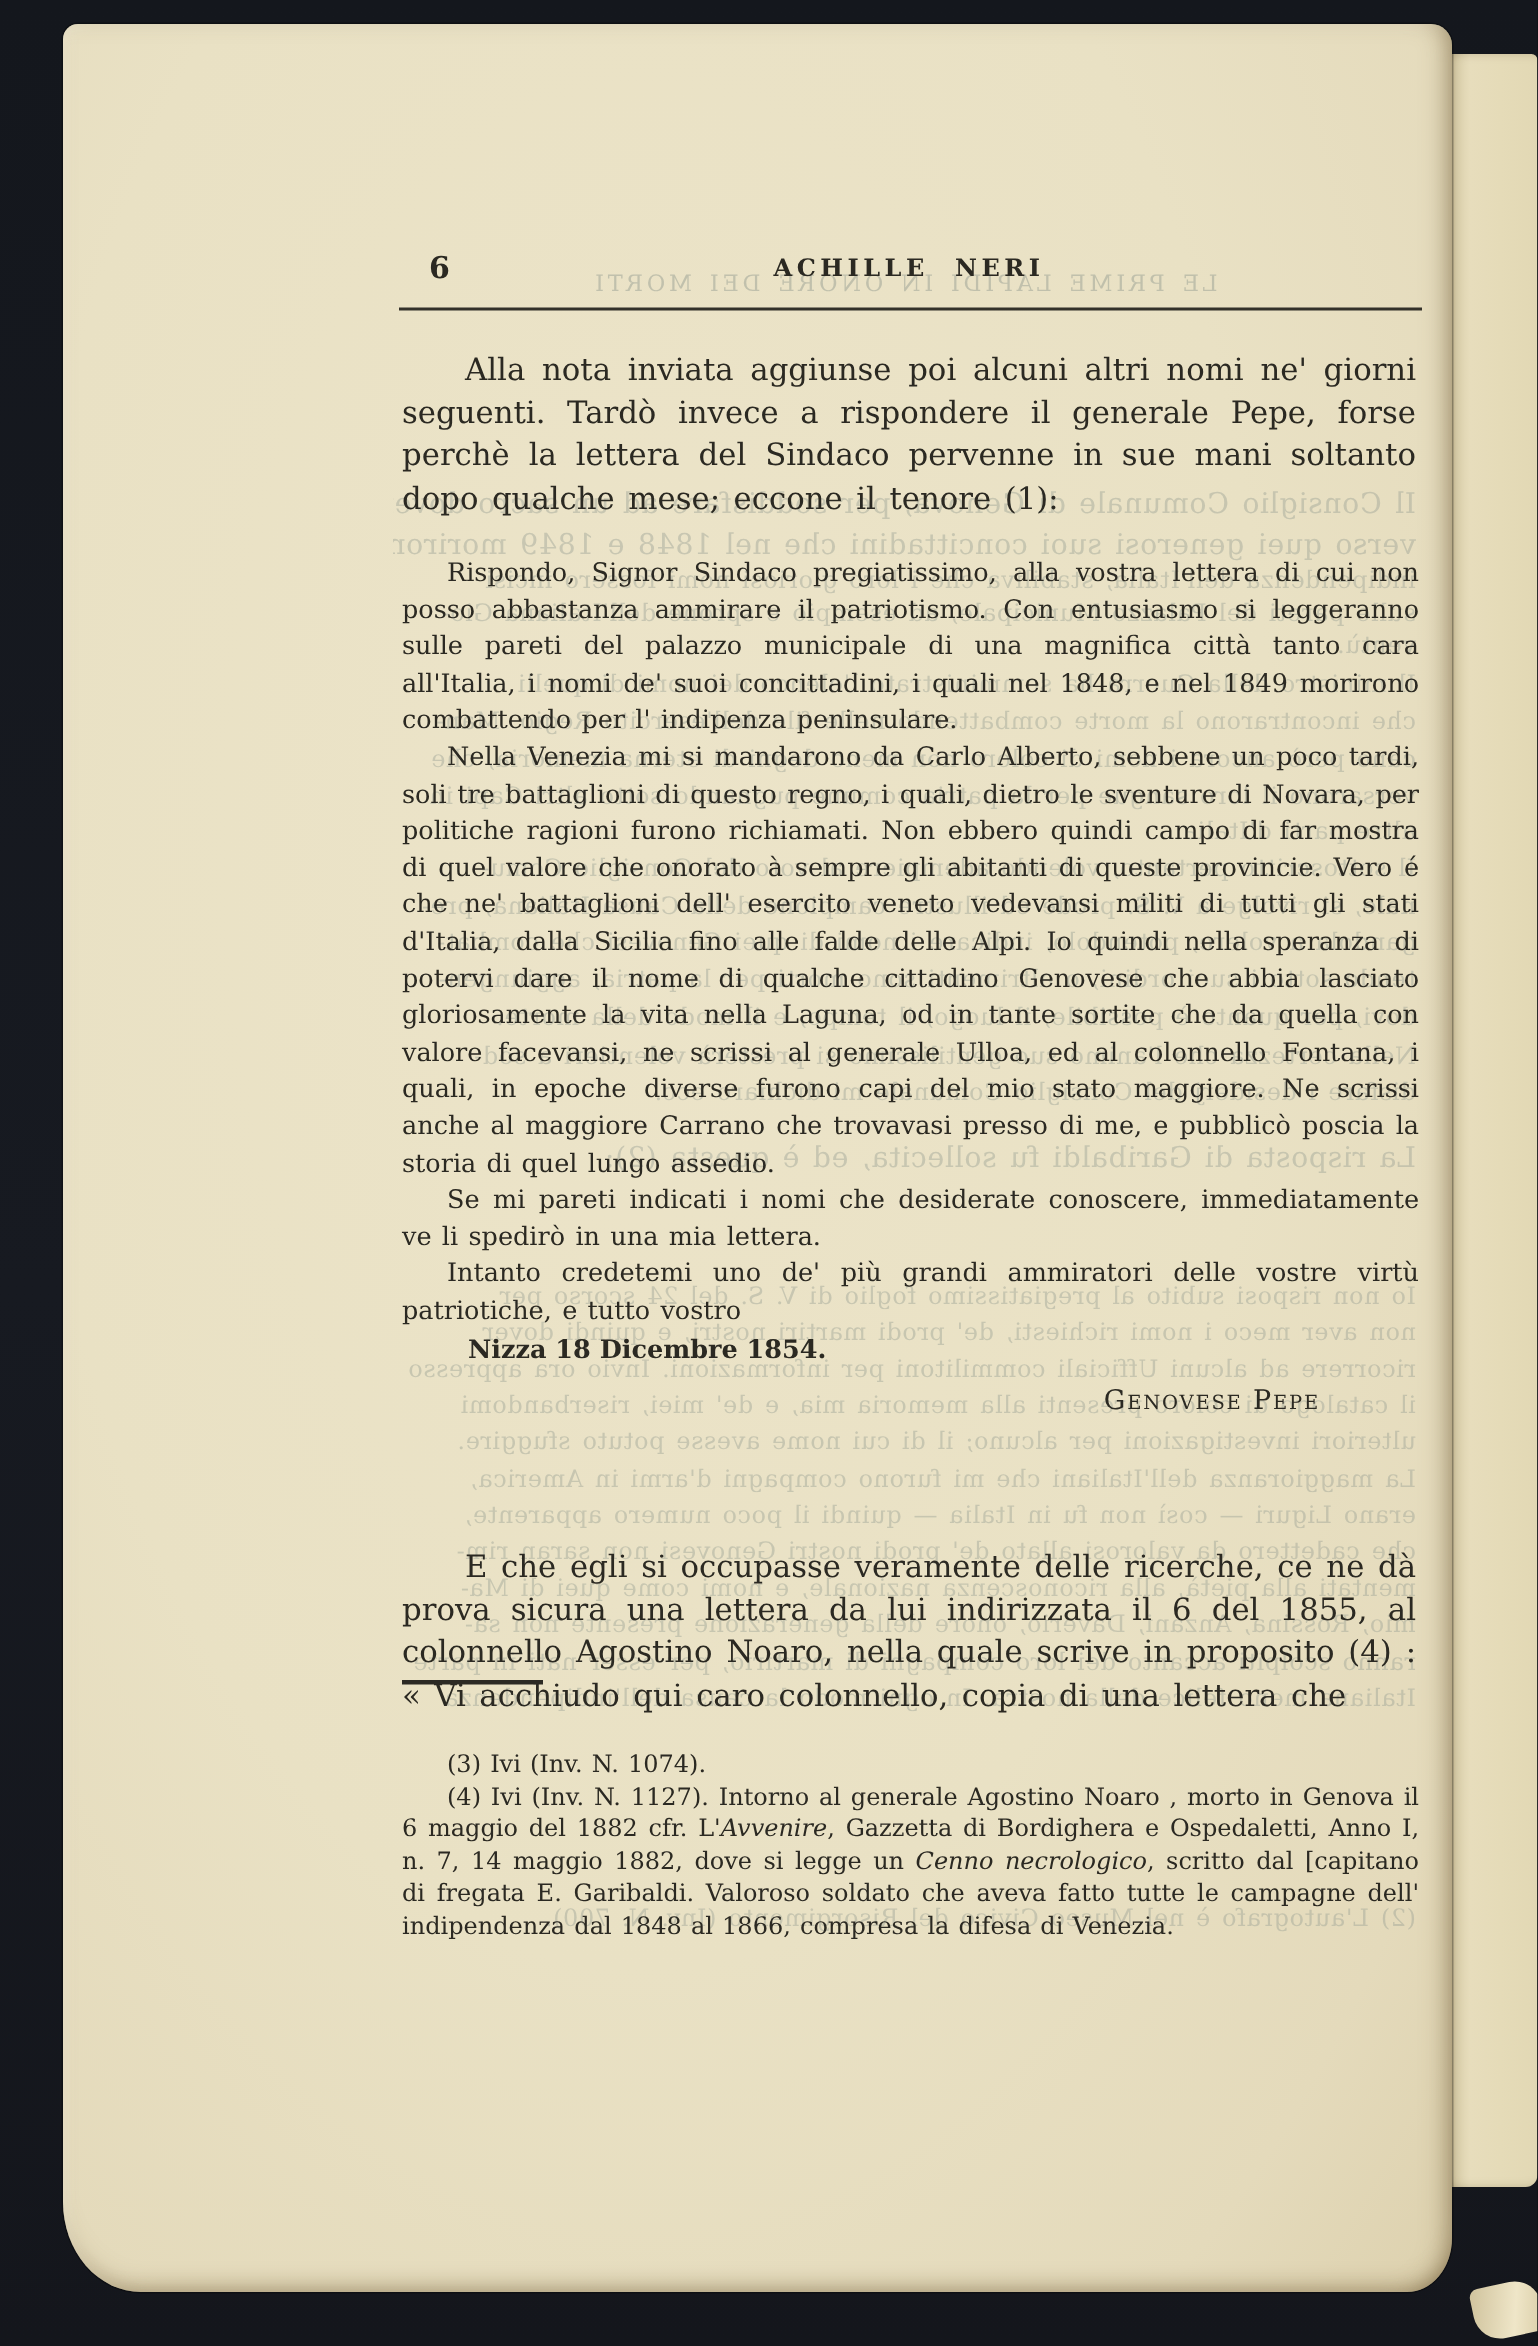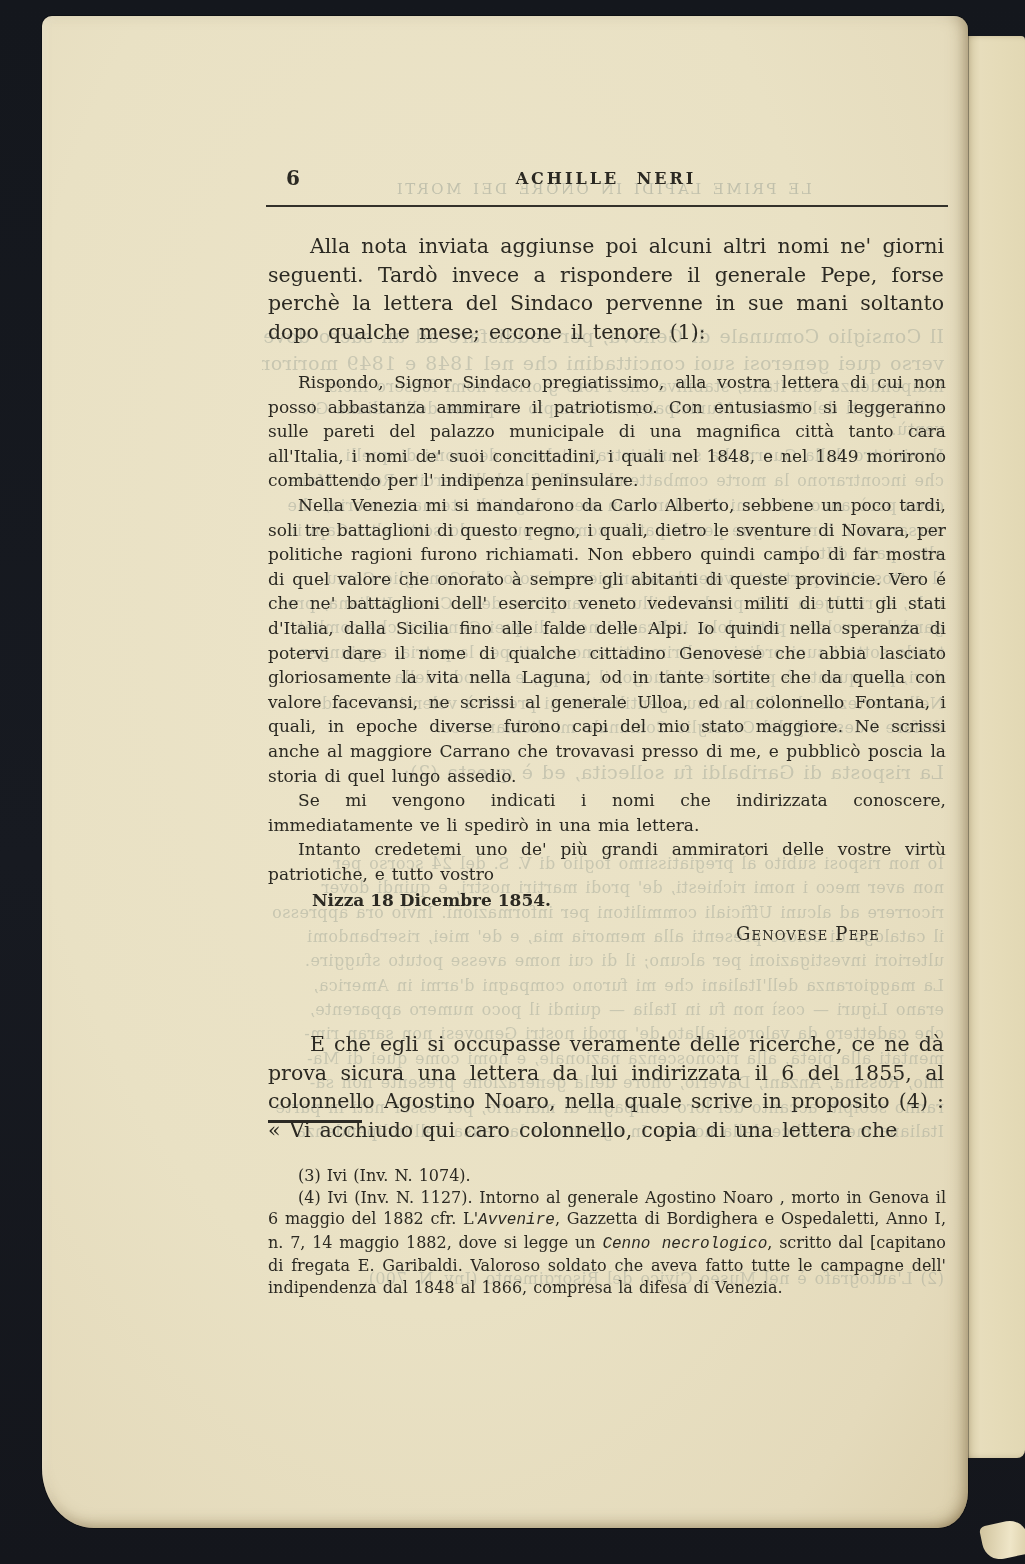--- a/index.html
+++ b/index.html
@@ -63,21 +63,21 @@
   .closing { top:1014px; }
   .letter { left:226px; top:354px; width:678px; font-size:17px; line-height:24.6px; }
   .letter .salutation { margin:0 0 13px 98px; }
   .letter p { margin:0; text-align:justify; text-indent:30px; word-spacing:1.5px; }
   .letter .dateline { margin:2px 0 0 44px;font-weight:bold; }
   .letter .signature { text-align:right; padding-right:66px; margin-top:9px;
                        font-variant:small-caps; letter-spacing:1.2px; font-size:18px; }
   .fn-rule { left:226px; top:1104px; width:94px; height:3px; background:#2c2a24; }
   .footnotes { left:226px; top:1120px; width:678px; font-size:16px; line-height:21.6px;margin-top:29px; }
   .footnotes p { margin:0; text-align:justify; text-indent:30px; word-spacing:1px; }
-  .footnotes i { font-style:italic;font-family:Liberation Mono, monospace; }
+  .footnotes i { font-style:italic; }
 </style>
 </head>
 <body>
 
 <div class="screen">
 
   <div class="page-next"></div>
   <div class="page-curl"></div>
 
   <div class="page">
@@ -122,21 +122,21 @@
       <span class="running">ACHILLE NERI</span>
     </div>
 
     <div class="inked rule"></div>
 
     <p class="inked intro">Alla nota inviata aggiunse poi alcuni altri nomi ne' giorni seguenti. Tardò invece a rispondere il generale Pepe, forse perchè la lettera del Sindaco pervenne in sue mani soltanto dopo qualche mese; eccone il tenore (1):</p>
 
     <div class="inked letter">
       <p>Rispondo, Signor Sindaco pregiatissimo, alla vostra lettera di cui non posso abbastanza ammirare il patriotismo. Con entusiasmo si leggeranno sulle pareti del palazzo municipale di una magnifica città tanto cara all'Italia, i nomi de' suoi concittadini, i quali nel 1848, e nel 1849 morirono combattendo per l' indipenza peninsulare.</p>
       <p>Nella Venezia mi si mandarono da Carlo Alberto, sebbene un poco tardi, soli tre battaglioni di questo regno, i quali, dietro le sventure di Novara, per politiche ragioni furono richiamati. Non ebbero quindi campo di far mostra di quel valore che onorato à sempre gli abitanti di queste provincie. Vero é che ne' battaglioni dell' esercito veneto vedevansi militi di tutti gli stati d'Italia, dalla Sicilia fino alle falde delle Alpi. Io quindi nella speranza di potervi dare il nome di qualche cittadino Genovese che abbia lasciato gloriosamente la vita nella Laguna, od in tante sortite che da quella con valore facevansi, ne scrissi al generale Ulloa, ed al colonnello Fontana, i quali, in epoche diverse furono capi del mio stato maggiore. Ne scrissi anche al maggiore Carrano che trovavasi presso di me, e pubblicò poscia la storia di quel lungo assedio.</p>
-      <p>Se mi vengono indicati i nomi che indirizzata conoscere, immediatamente ve li spedirò in una mia lettera.</p>
+      <p>Se mi pareti indicati i nomi che desiderate conoscere, immediatamente ve li spedirò in una mia lettera.</p>
       <p>Intanto credetemi uno de' più grandi ammiratori delle vostre virtù patriotiche, e tutto vostro</p>
       <div class="dateline">Nizza 18 Dicembre 1854.</div>
       <div class="signature">Genovese Pepe</div>
     </div>
 
     <p class="inked closing">E che egli si occupasse veramente delle ricerche, ce ne dà prova sicura una lettera da lui indirizzata il 6 del 1855, al colonnello Agostino Noaro, nella quale scrive in proposito (4) : « Vi acchiudo qui caro colonnello, copia di una lettera che</p>
 
     <div class="inked fn-rule"></div>
 
     <div class="inked footnotes">

